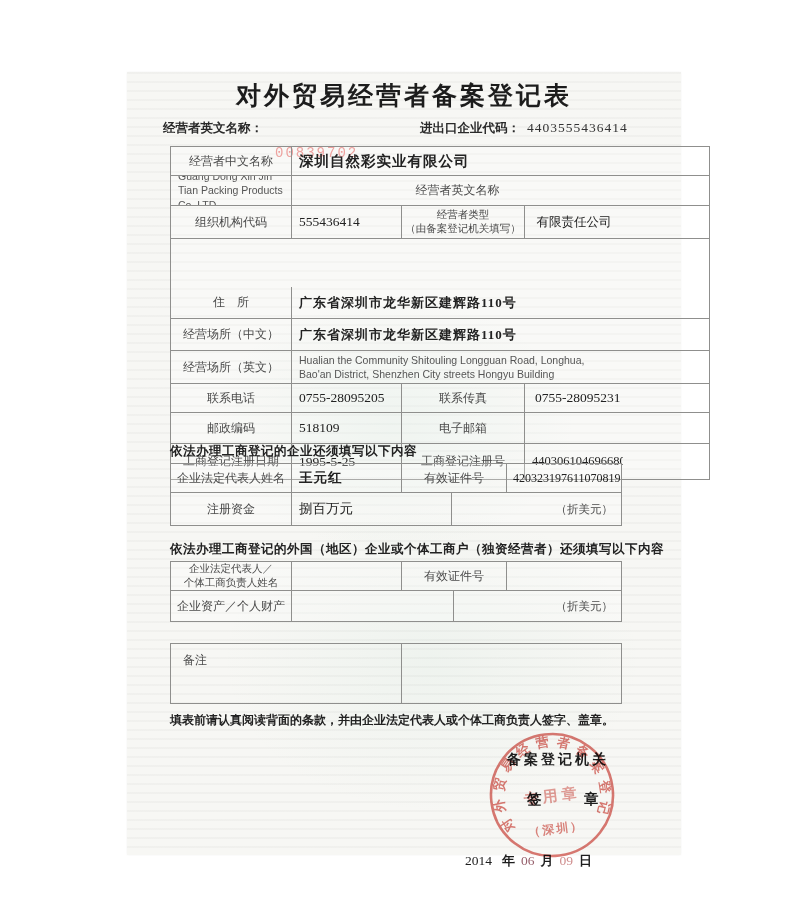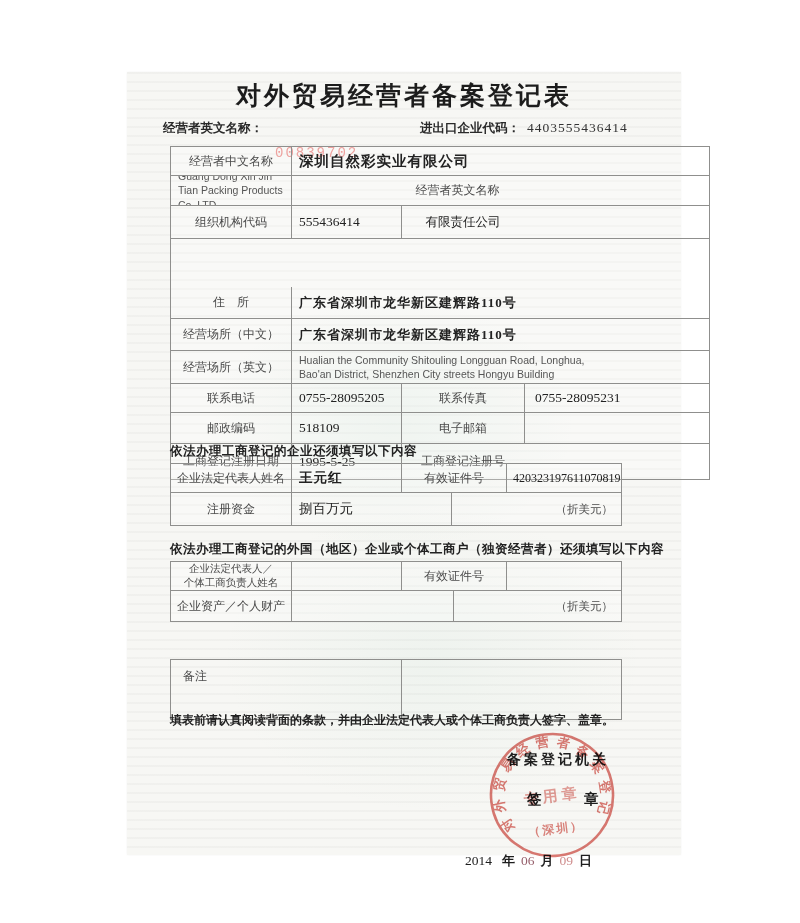--- a/index.html
+++ b/index.html
@@ -41,21 +41,21 @@
          font-size:13.5px; color:#222; }
   .val-bold { font-weight:bold; font-size:14.5px; letter-spacing:1px; }
   .val-en { font-family:"Liberation Sans", sans-serif; font-size:10.5px; color:#555;
             line-height:1.35; }
   .val-center { justify-content:center; padding-left:0; }
   .note-usd { justify-content:flex-end; padding-right:10px; font-size:11.5px; color:#4a4a4a; }
 
   .sec-head { font-size:12.5px; font-weight:bold; color:#222; letter-spacing:0.5px; }
 
   
-  #remarks-box { position:absolute; border:1px solid #8f8f8d;margin-top:16px; }
+  #remarks-box { position:absolute; border:1px solid #8f8f8d; }
   #remarks-divider { position:absolute; left:230px; top:0; width:1px; height:100%;
                      background:#8f8f8d; }
   #remarks-label { position:absolute; left:12px; top:8px; font-size:12px; color:#4a4a4a; }
 
   .notice { font-size:12px; font-weight:bold; color:#222; }
 
   
   .authority { font-size:14px; font-weight:bold; color:#1d1d1d; letter-spacing:3px; }
   .sign { font-size:14.5px; font-weight:bold; color:#1d1d1d; letter-spacing:14px; }
   .date-row { display:flex; align-items:center; font-size:13px; color:#1d1d1d; }
@@ -85,20 +85,24 @@
         <div class="cell lbl">经营者中文名称</div>
         <div class="cell val val-bold">深圳自然彩实业有限公司</div>
       </div>
       <div class="trow" style="grid-template-columns:120px 332px; height:30px;">
         <div class="cell val val-en">Guang Dong Xin Jin Tian Packing Products Co,.LTD</div>
         <div class="cell lbl">经营者英文名称</div>
       </div>
       <div class="trow" style="grid-template-columns:120px 110px 123px 99px; height:33px;">
         <div class="cell lbl">组织机构代码</div>
         <div class="cell val">555436414</div>
+        <div class="cell lbl2" style="flex-direction:column;">
+          <span>经营者类型</span>
+          <span>（由备案登记机关填写）</span>
+        </div>
         <div class="cell val val-center" style="font-size:12.5px;">有限责任公司</div>
       </div>
       <div class="trow" style="grid-template-columns:120px 332px; height:32px;margin-top:48px;">
         <div class="cell lbl">住　所</div>
         <div class="cell val val-bold" style="font-size:13px;">广东省深圳市龙华新区建辉路110号</div>
       </div>
       <div class="trow" style="grid-template-columns:120px 332px; height:32px;">
         <div class="cell lbl">经营场所（中文）</div>
         <div class="cell val val-bold" style="font-size:13px;">广东省深圳市龙华新区建辉路110号</div>
       </div>
@@ -115,20 +119,21 @@
       <div class="trow" style="grid-template-columns:120px 110px 123px 99px; height:31px;">
         <div class="cell lbl">邮政编码</div>
         <div class="cell val">518109</div>
         <div class="cell lbl">电子邮箱</div>
         <div class="cell val"></div>
       </div>
       <div class="trow" style="grid-template-columns:120px 110px 123px 99px; height:35px;">
         <div class="cell lbl">工商登记注册日期</div>
         <div class="cell val">1995-5-25</div>
         <div class="cell lbl">工商登记注册号</div>
+        <div class="cell val" style="padding-left:7px; font-size:12.5px;">440306104696680</div>
       </div>
     </div>
 
     <div class="abs sec-head" style="left:43px; top:371px;">依法办理工商登记的企业还须填写以下内容</div>
 
     <div class="tbl" style="left:43px; top:391px; width:452px;">
       <div class="trow" style="grid-template-columns:120px 110px 105px 117px; height:29px;">
         <div class="cell lbl">企业法定代表人姓名</div>
         <div class="cell val val-bold" style="font-size:13.5px;">王元红</div>
         <div class="cell lbl">有效证件号</div>

